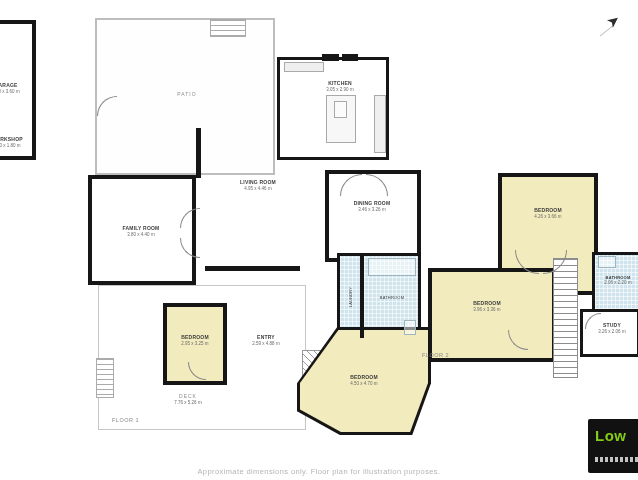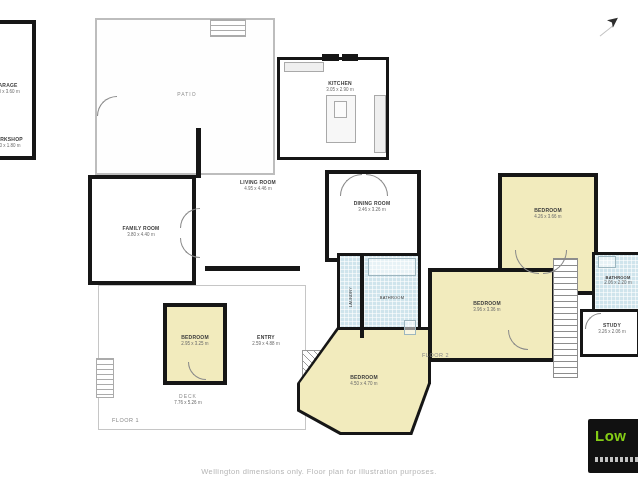--- a/index.html
+++ b/index.html
@@ -189,20 +189,20 @@
   <div class="lbl" style="left:618px;top:281px;">
     <span class="nm" style="font-size:4px;">BATHROOM</span>
     <span class="dims">2.06 x 2.20 m</span>
   </div>
   <div class="lbl" style="left:612px;top:328px;">
     <span class="nm">STUDY</span>
     <span class="dims">3.26 x 2.06 m</span>
   </div>
   <div class="floor-lbl" style="left:422px;top:352px;">FLOOR 2</div>
 
-  <div id="disclaimer">Wellington dimensions only. Floor plan for illustration purposes.</div>
+  <div id="disclaimer">Approximate dimensions only. Floor plan for illustration purposes.</div>
 
   <div id="logo">
     <span class="logo-txt">Low</span>
     <span class="logo-bar"></span>
   </div>
 
 </div>
 
 </body></html>

